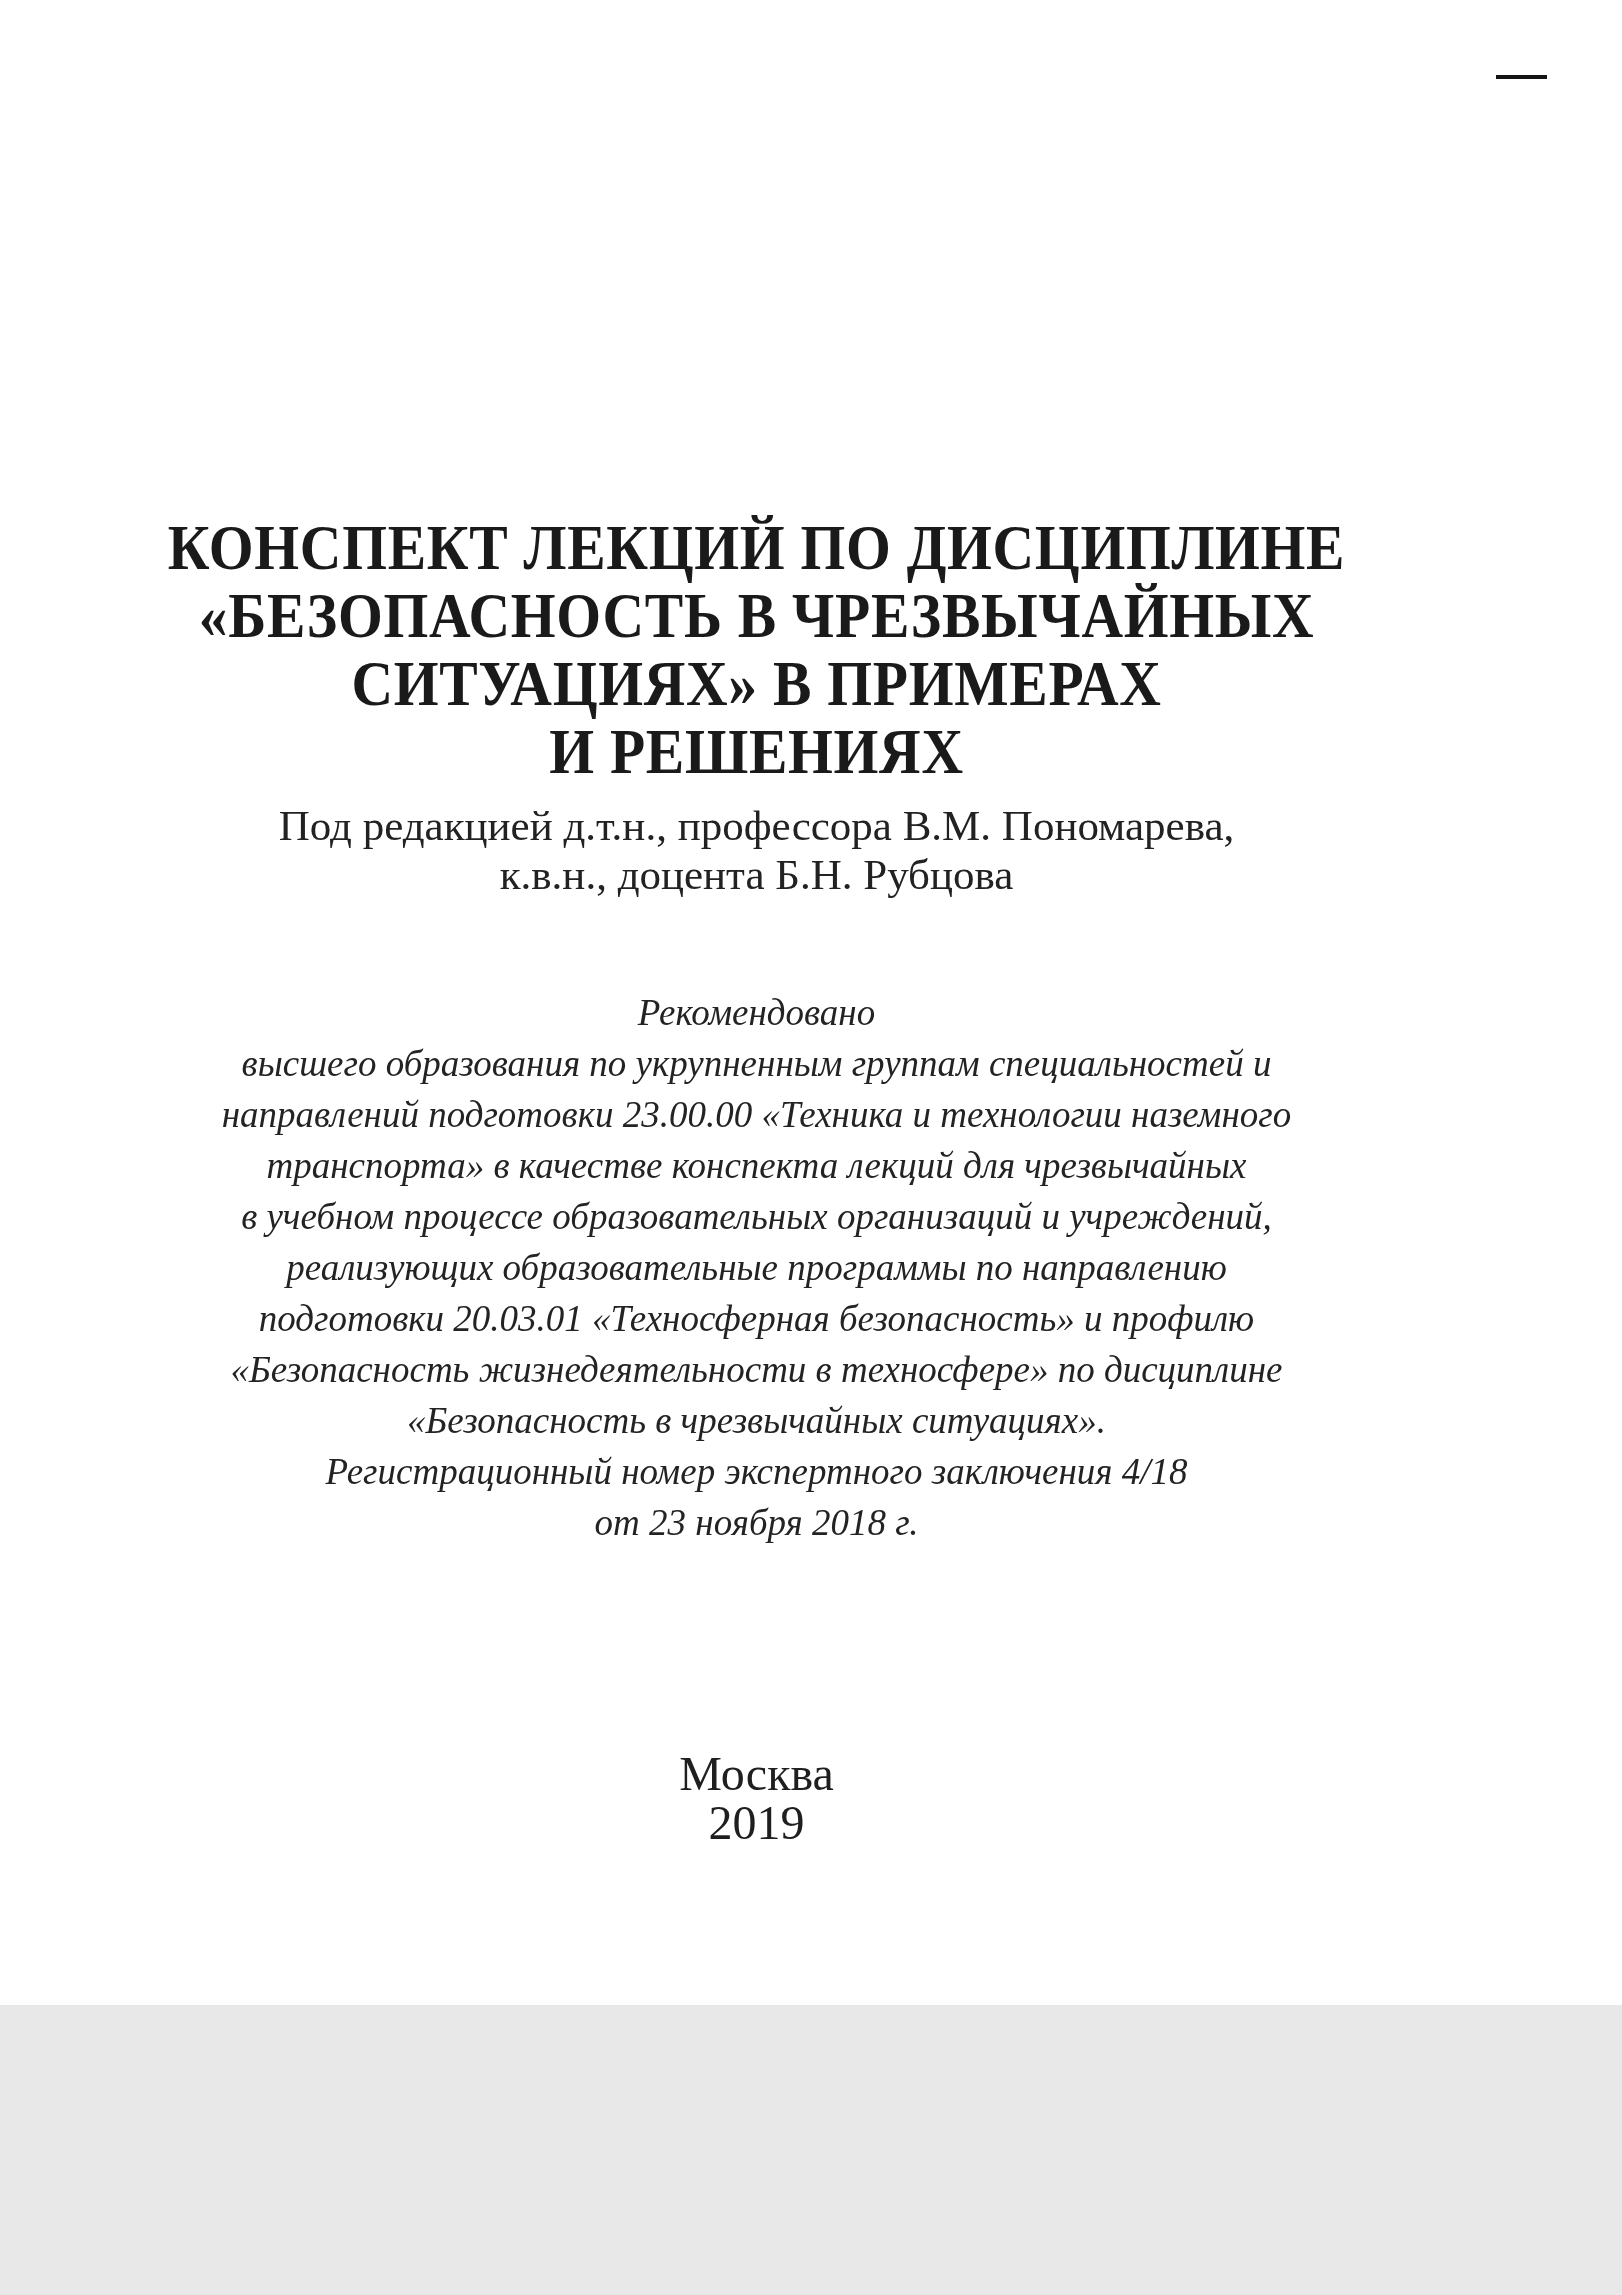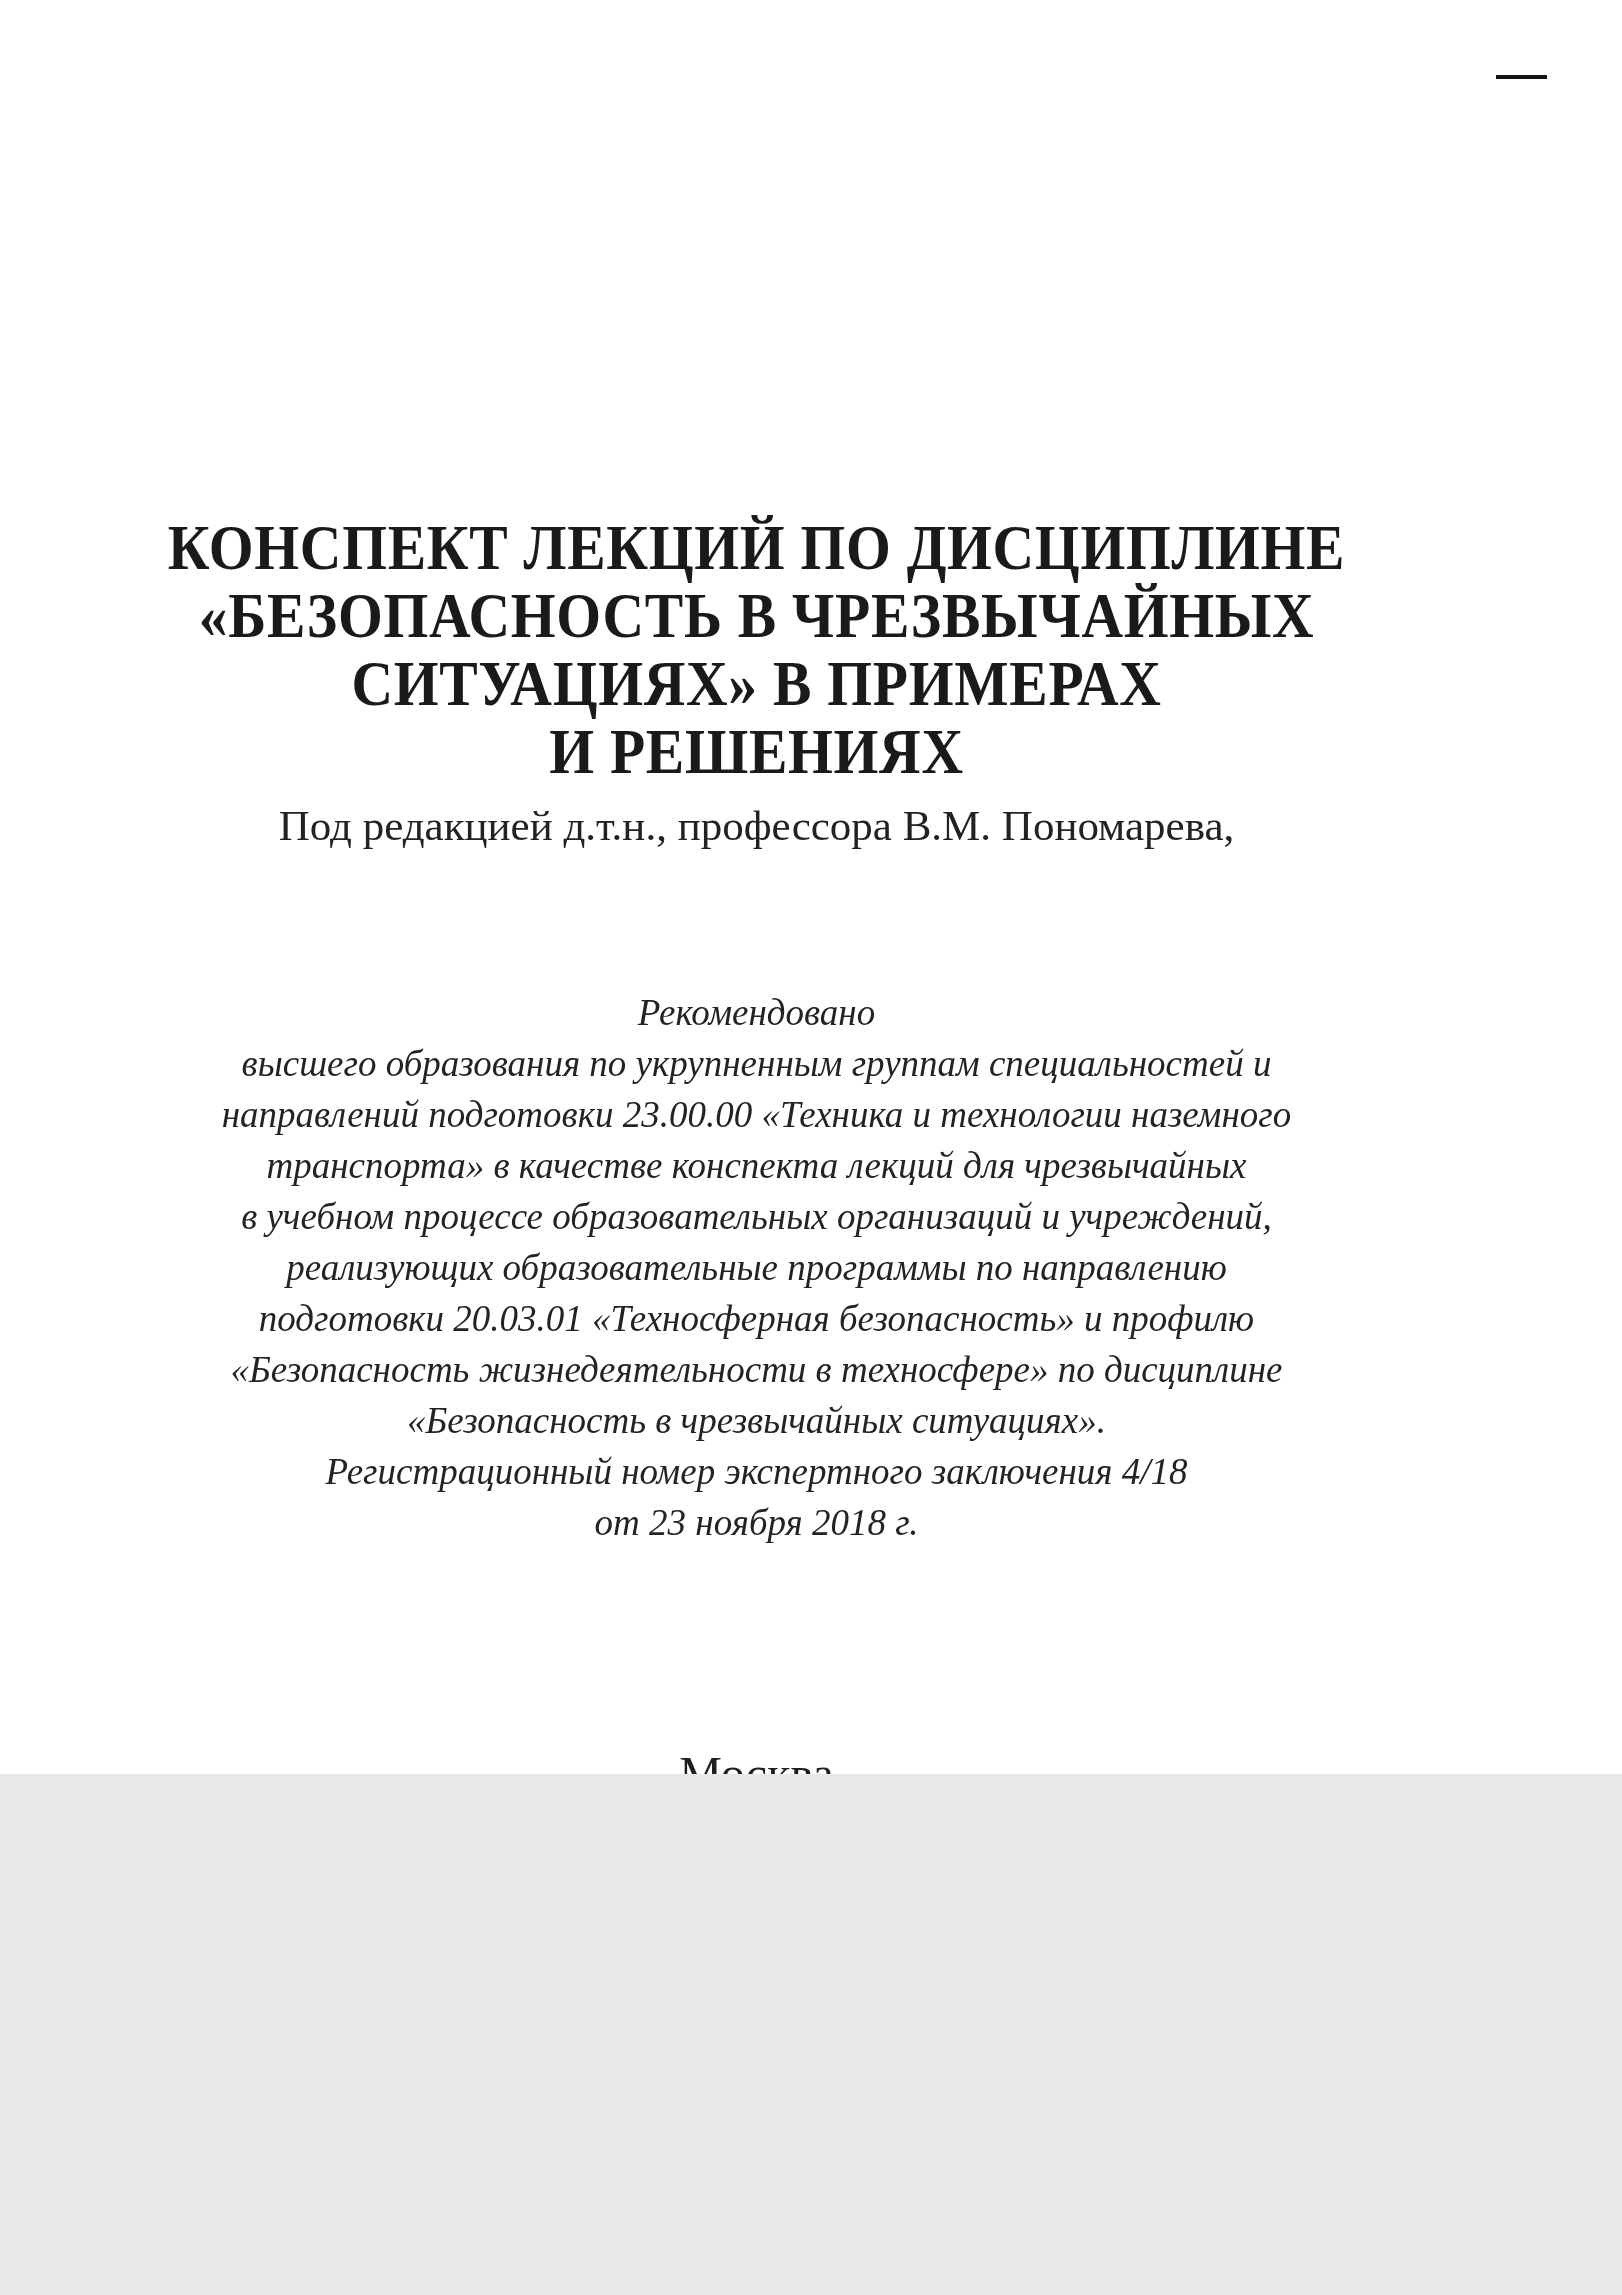--- a/index.html
+++ b/index.html
@@ -4,21 +4,21 @@
 <title>Book Title Page Scan</title>
 <style>
   html, body {
     margin: 0;
     padding: 0;
     background: #e8e8e8;
   }
   .page {
     position: relative;
     width: 1623px;
-    height: 1774px;
+    height: 2005px;
     margin: 0 auto;
     background: #ffffff;
     overflow: hidden;
     font-family: "Liberation Serif", "DejaVu Serif", serif;
     color: #1d1d1d;
   }
   .col {
     position: absolute;
     left: 89px;
     width: 1335px;
@@ -79,20 +79,21 @@
 
   <div class="col title">
       <div>КОНСПЕКТ ЛЕКЦИЙ ПО ДИСЦИПЛИНЕ</div>
       <div>«БЕЗОПАСНОСТЬ В ЧРЕЗВЫЧАЙНЫХ</div>
       <div>СИТУАЦИЯХ» В ПРИМЕРАХ</div>
       <div>И РЕШЕНИЯХ</div>
     </div>
 
   <div class="col editors">
       <div>Под редакцией д.т.н., профессора В.М. Пономарева,</div>
+      <div>к.в.н., доцента Б.Н. Рубцова</div>
     </div>
 
   <div class="col recommendation">
       <div>Рекомендовано</div>
       <div>высшего образования по укрупненным группам специальностей и</div>
       <div>направлений подготовки 23.00.00 «Техника и технологии наземного</div>
       <div>транспорта» в качестве конспекта лекций для чрезвычайных</div>
       <div>в учебном процессе образовательных организаций и учреждений,</div>
       <div>реализующих образовательные программы по направлению</div>
       <div>подготовки 20.03.01 «Техносферная безопасность» и профилю</div>

